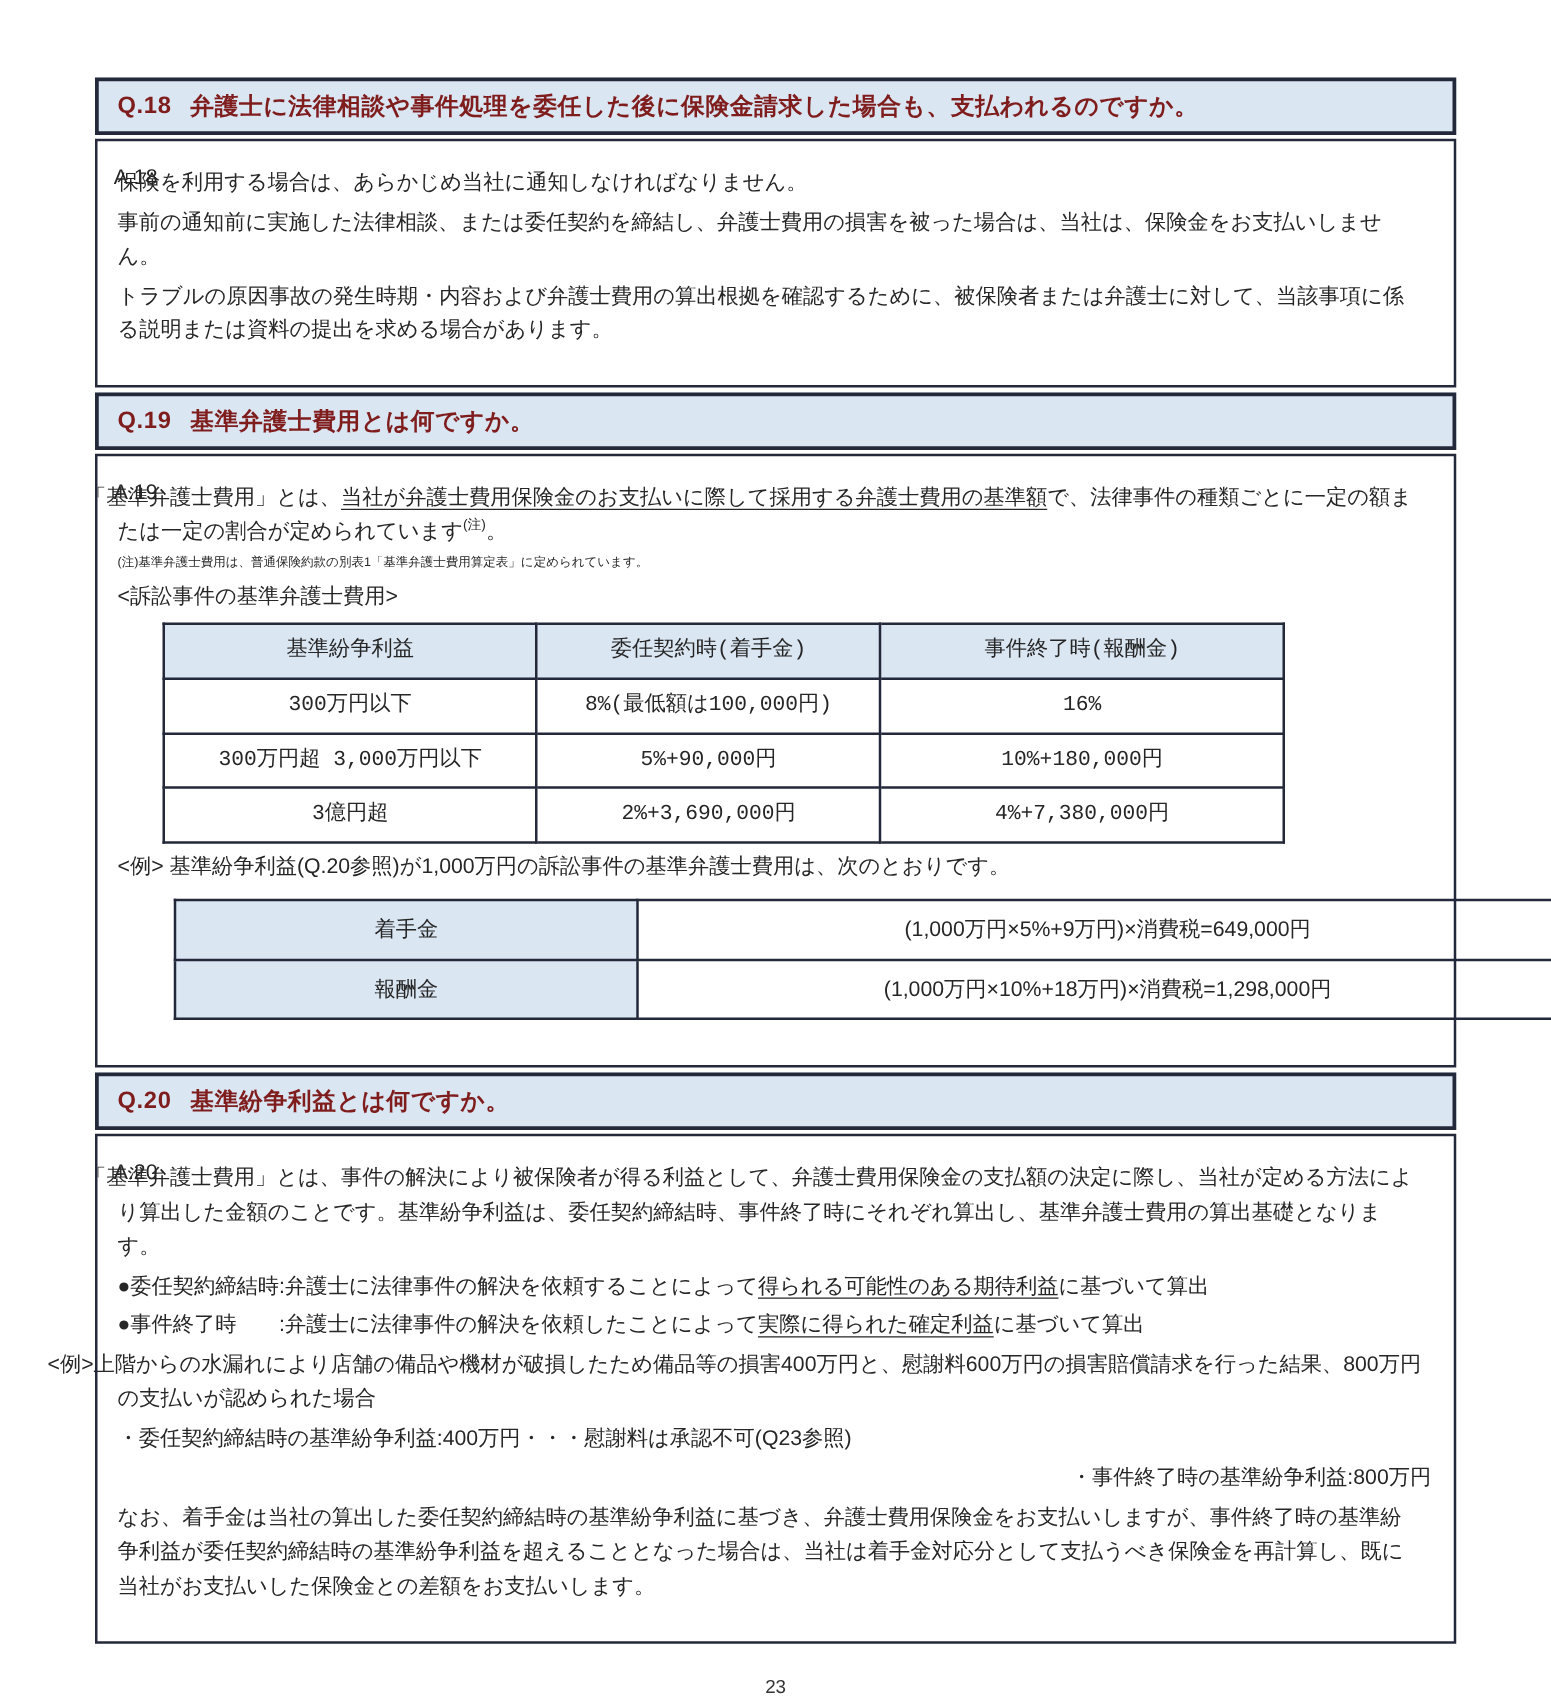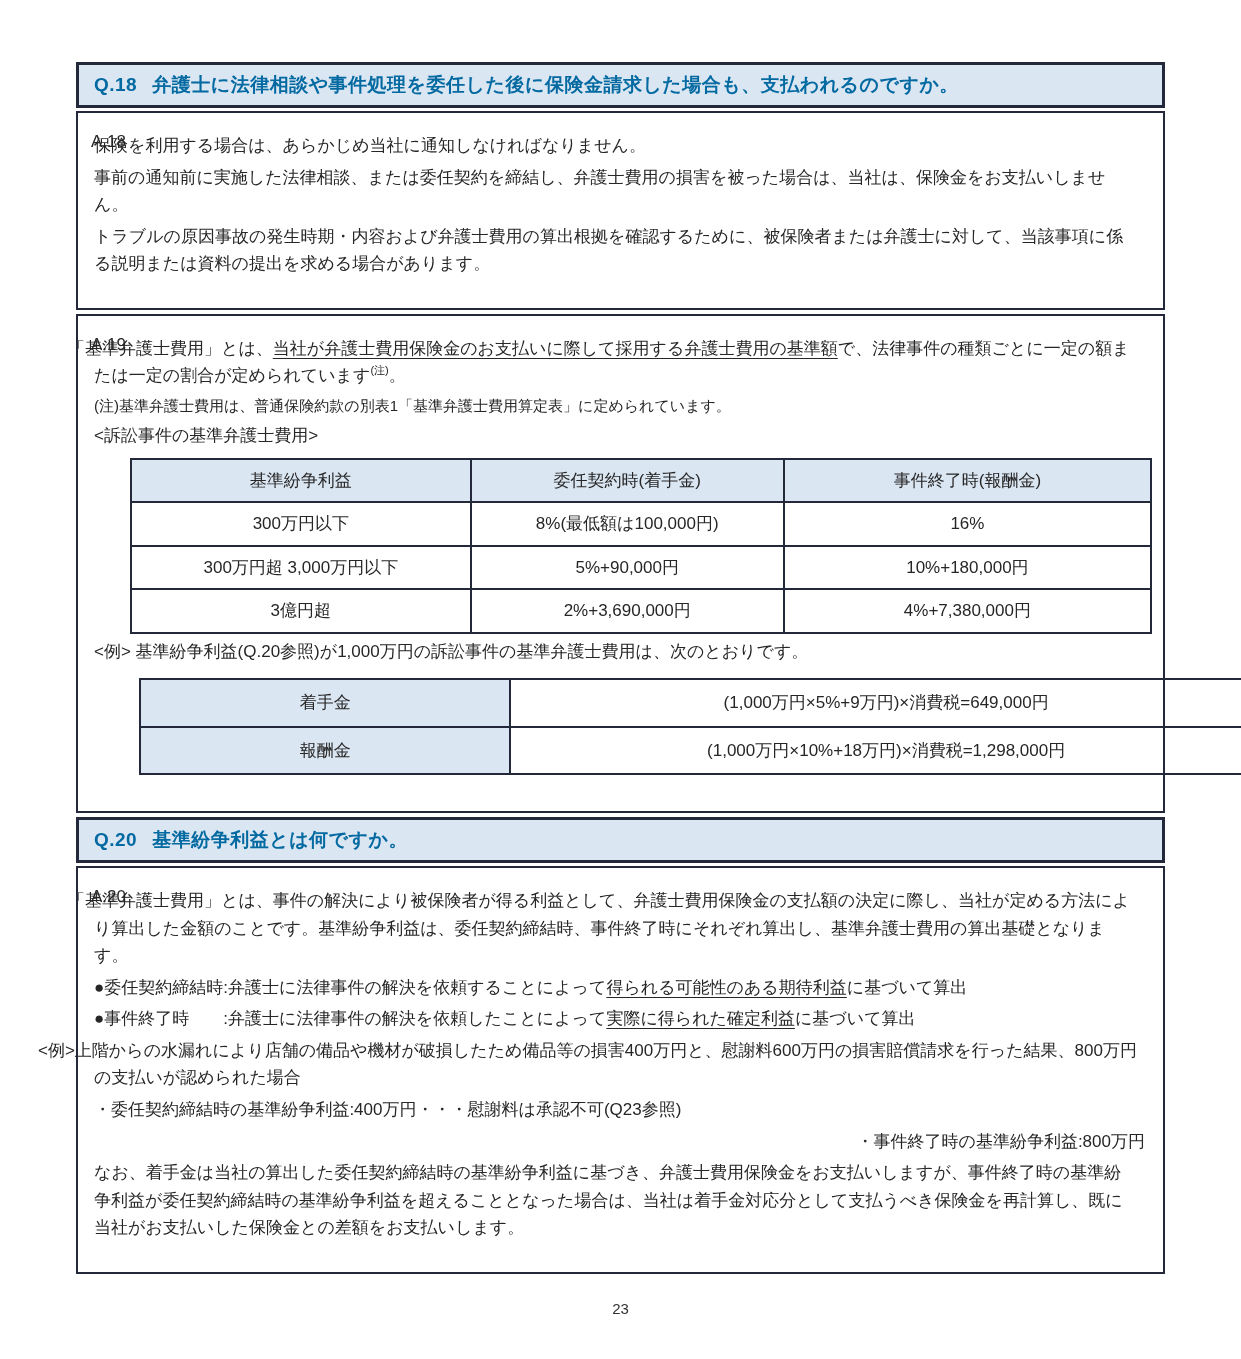--- a/index.html
+++ b/index.html
@@ -24,21 +24,21 @@
   .q-header {
     background: #dbe6f3;
     border: 3px solid #23283a;
     display: flex;
     align-items: center;
     padding: 7px 15px;
     margin-bottom: 3px;
     font-size: 19px;
     font-weight: 600;
     letter-spacing: 0.5px;
-    color: #0369a1;
+    color: #7f1d1d;
   }
   .q-header .q-label { margin-right: 15px; white-space: nowrap; }
 
   
   .a-box {
     border: 2.5px solid #23283a;
     background: #ffffff;
     position: relative;
     padding: 15px 14px 26px 12px;
     margin-bottom: 4px;
@@ -56,35 +56,35 @@
 
   .u { text-decoration: underline; text-underline-offset: 4px; text-decoration-thickness: 1px; }
   sup { font-size: 11px; vertical-align: super; line-height: 0; }
 
   
   .p-a18 { margin-left: 66px; padding-right: 8px; }
   .p-a18b { margin-left: 42px; margin-top: 27px; padding-right: 8px; }
 
   
   .p-lead { margin-left: 56px; text-indent: -26px; padding-right: 6px; }
-  .p-note { margin-left: 56px; margin-top: 2px; font-size: 15px; }
+  .p-note { margin-left: 56px; margin-top: 2px; font-size: 10px; }
 
   .t1-caption { margin-left: 36px; margin-top: 26px; }
 
   table { border-collapse: collapse; table-layout: fixed; }
   th, td {
     border: 2px solid #23283a;
     text-align: center;
     font-weight: 400;
     font-size: 17px;
     padding: 7px 8px;
   }
   th, .cell-head { background: #dbe6f3; }
 
-  .table1 { width: 1022px; margin: 8px 0 0 40px; }
+  .table1 { width: 898px; margin: 8px 0 0 40px; font-family: Liberation Mono, monospace; }
   .table1 col.c1 { width: 33.3%; }
   .table1 col.c2 { width: 30.7%; }
   .table1 col.c3 { width: 36.0%; }
 
   .example-intro { margin-left: 42px; margin-top: 48px; }
 
   .table2 { width: 1124px; margin: 13px 0 10px 49px; }
   .table2 col.c1 { width: 33%; }
   .table2 col.c2 { width: 67%; }
   .table2 td { padding: 9px 8px; }
@@ -116,20 +116,24 @@
       <span class="q-label">Q.18</span>
       <span class="q-title">弁護士に法律相談や事件処理を委任した後に保険金請求した場合も、支払われるのですか。</span>
     </div>
     <div class="a-box">
       <span class="a-label">A.18</span>
       <p class="p-a18">保険を利用する場合は、あらかじめ当社に通知しなければなりません。</p>
       <p class="p-a18">事前の通知前に実施した法律相談、または委任契約を締結し、弁護士費用の損害を被った場合は、当社は、保険金をお支払いしません。</p>
       <p class="p-a18b">トラブルの原因事故の発生時期・内容および弁護士費用の算出根拠を確認するために、被保険者または弁護士に対して、当該事項に係る説明または資料の提出を求める場合があります。</p>
     </div>
 
+    <div class="q-header">
+      <span class="q-label">Q.19</span>
+      <span class="q-title">基準弁護士費用とは何ですか。</span>
+    </div>
     <div class="a-box">
       <span class="a-label">A.19</span>
       <p class="p-lead"><span>「基準弁護士費用」とは、</span><span class="u">当社が弁護士費用保険金のお支払いに際して採用する弁護士費用の基準額</span><span>で、法律事件の種類ごとに一定の額または一定の割合が定められています</span><sup>(注)</sup><span>。</span></p>
       <p class="p-note">(注)基準弁護士費用は、普通保険約款の別表1「基準弁護士費用算定表」に定められています。</p>
 
       <p class="t1-caption">&lt;訴訟事件の基準弁護士費用&gt;</p>
       <table class="table1">
         <colgroup>
             <col class="c1">
             <col class="c2">

